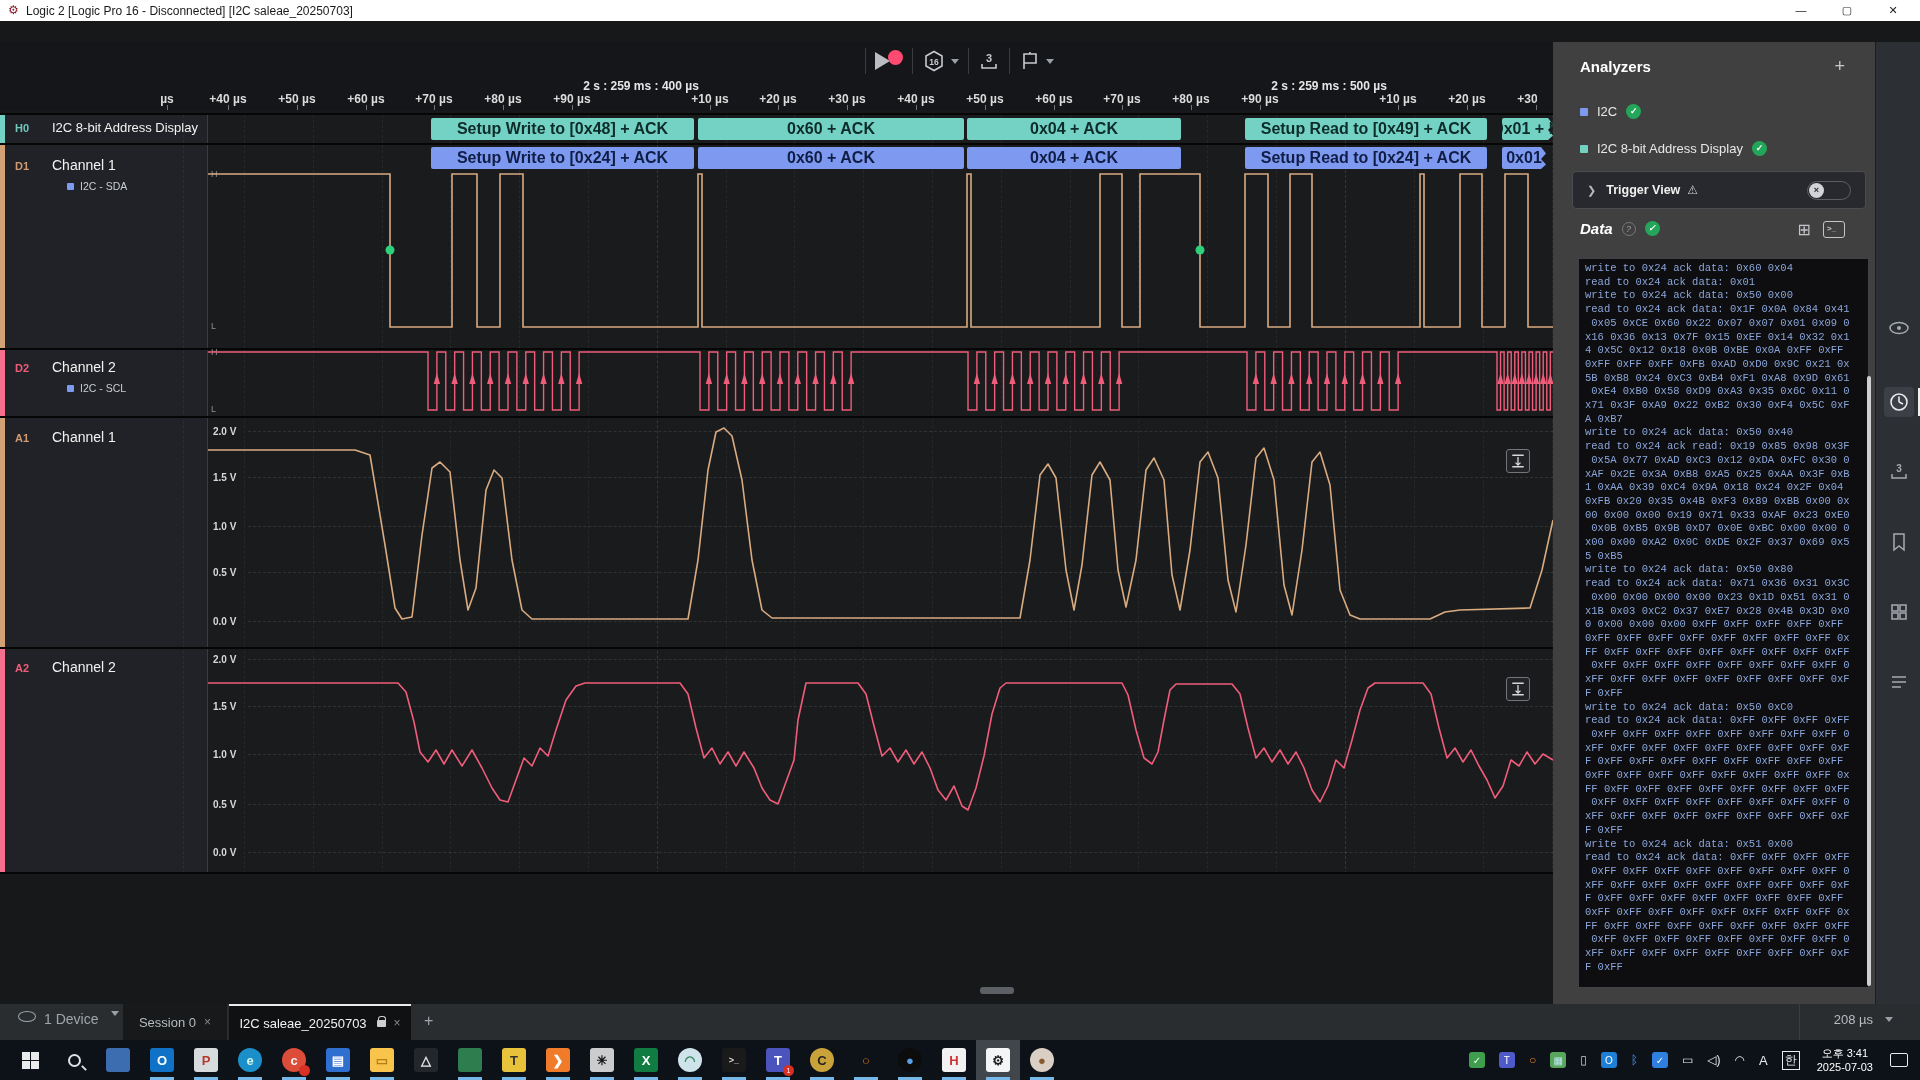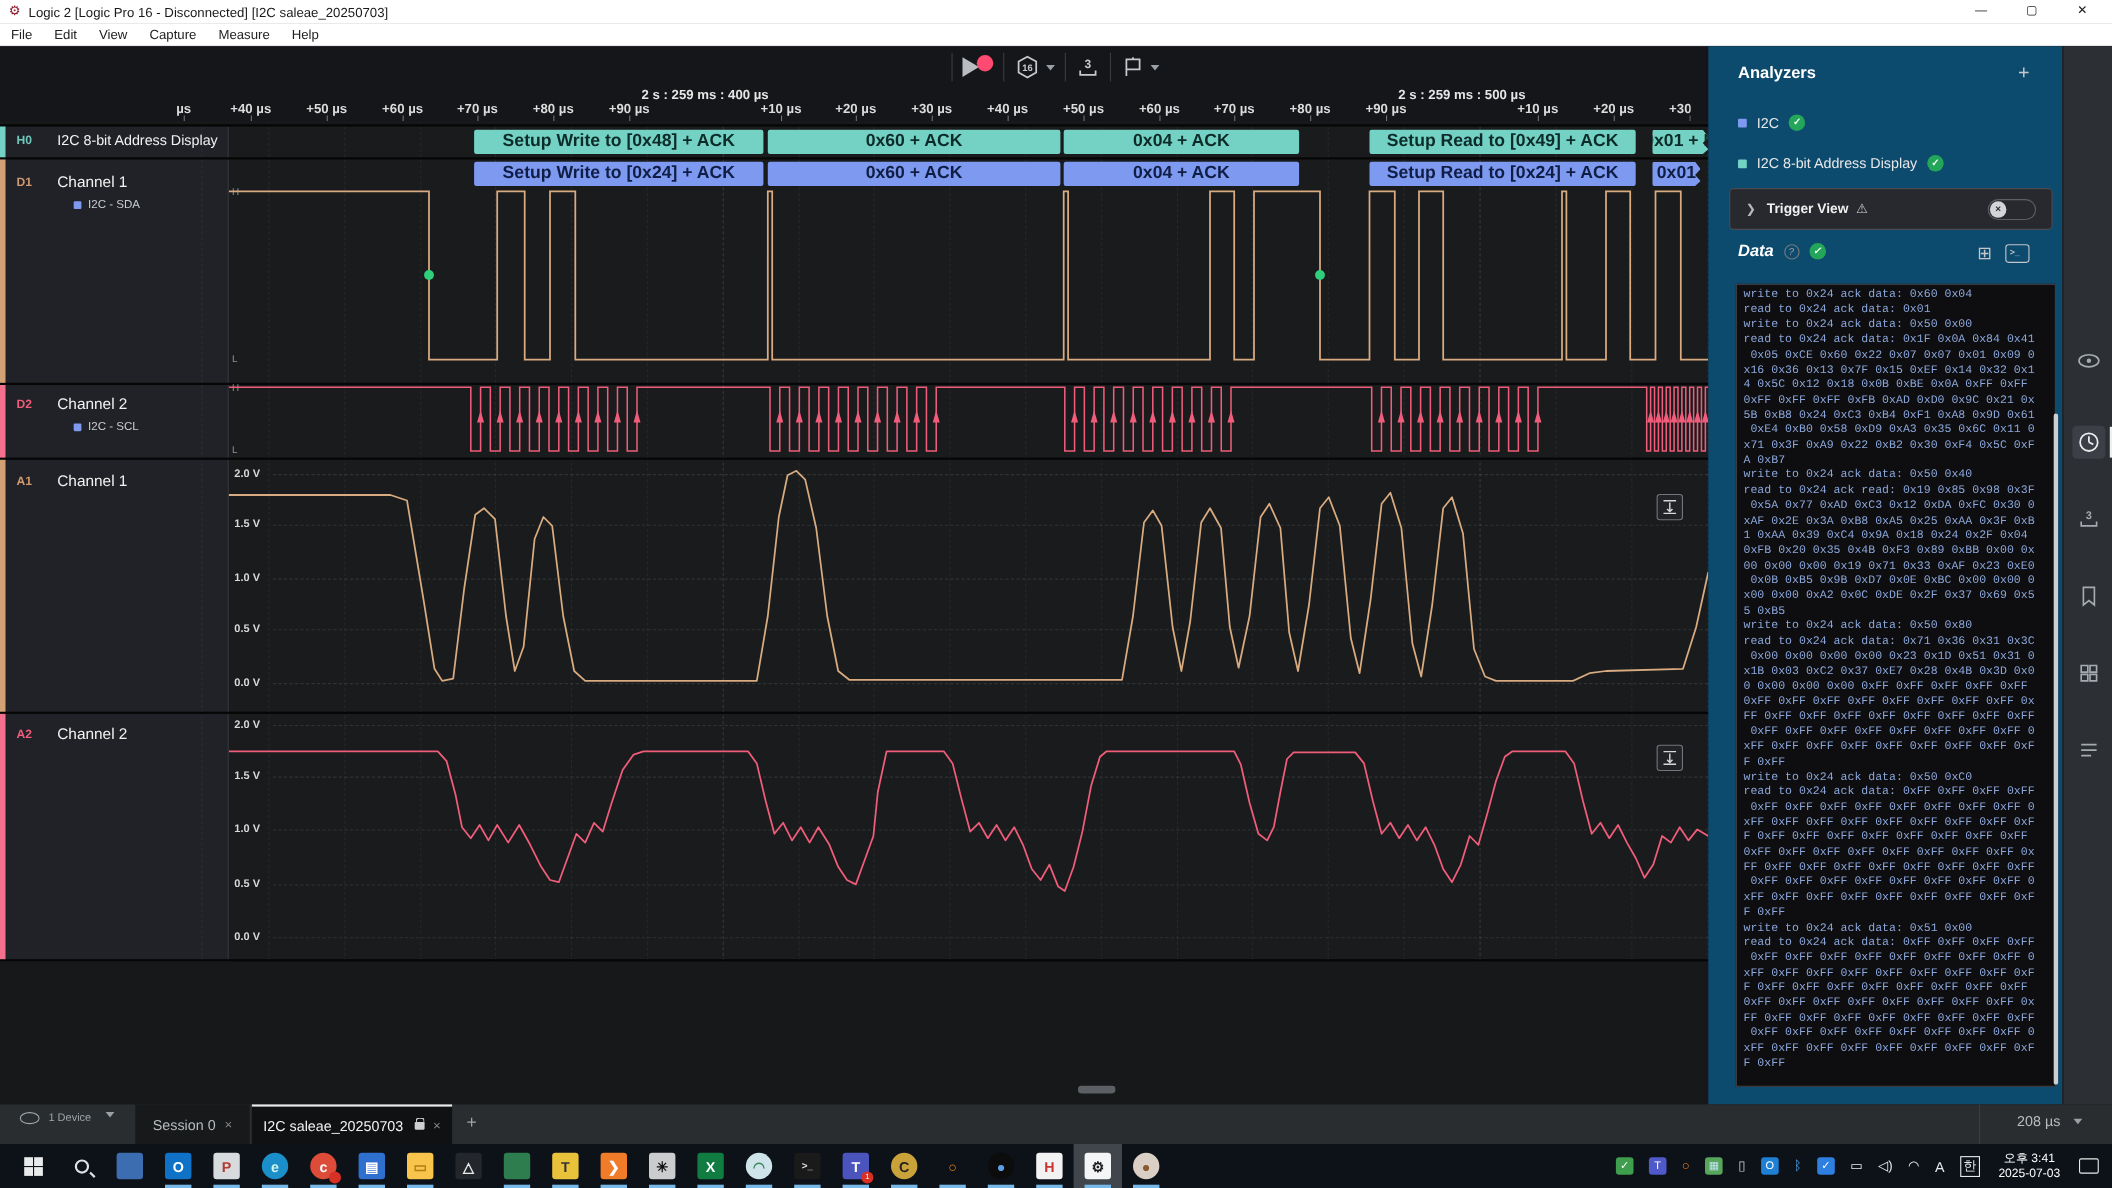--- a/index.html
+++ b/index.html
@@ -42,21 +42,21 @@
   .vlabel { position:absolute; left:213px; font-size:10px; font-weight:bold; color:#d8d8d8; transform:translateY(-50%); background:#1a1b1d; padding-right:3px; }
   .vline { position:absolute; height:0; border-top:1px dashed rgba(255,255,255,.10); }
   .gridline { position:absolute; top:5px; width:0; height:759px; border-left:1px dashed rgba(255,255,255,.055); }
   .gridline.major { border-left-color:rgba(255,255,255,.12); }
   .bubble { position:absolute; height:22px; border-radius:2px; font-size:16px; font-weight:bold; display:flex; align-items:center; justify-content:center; overflow:hidden; white-space:nowrap; }
   .bubble.cut { clip-path:polygon(0 0, calc(100% - 5px) 0, 100% 30%, calc(100% - 5px) 55%, 100% 80%, calc(100% - 5px) 100%, 0 100%);text-align:right; }
   .measure-chip { position:absolute; width:24px; height:24px; background:#222326; border:1px solid #72757a; border-radius:3px; display:flex; align-items:center; justify-content:center; }
   #hscroll { position:absolute; left:980px; top:877px; width:34px; height:7px; border-radius:3px; background:#5c5f63; }
 
   
-  #panel { left:1553px; top:42px; width:322px; height:962px; background:#0c4a6e; }
+  #panel { left:1553px; top:42px; width:322px; height:962px; background:#404040; }
   #panel h1 { position:absolute; left:27px; top:16px; font-size:15px; color:#fff; }
   .an-item { position:absolute; left:27px; display:flex; align-items:center; gap:9px; font-size:13px; color:#e8e8e8; }
   .an-sq { width:8px; height:8px; border-radius:1px; }
   .okc { width:15px; height:15px; border-radius:50%; background:#23a55a; color:#fff; font-size:9px; line-height:15px; text-align:center; font-weight:bold; }
   #trigger-box { position:absolute; left:19px; top:129px; width:294px; height:38px; border:1px solid #4a4c51; border-radius:4px; background:#28292e; display:flex; align-items:center; }
   #trigger-box .tv-chev { color:#b7babd; font-size:11px; margin:0 10px 0 14px; }
   #trigger-box .tv-label { color:#f0f0f0; font-size:12.5px; font-weight:bold; }
   #trigger-box .tv-warn { color:#d6d6d6; font-size:12px; margin-left:7px; }
   #toggle { position:absolute; right:14px; width:44px; height:19px; border:1px solid #5c5e63; border-radius:10px; }
   #toggle .knob { position:absolute; left:1px; top:1px; width:15px; height:15px; border-radius:50%; background:#d2d4d7; color:#2a2a2a; font-size:9px; text-align:center; line-height:15px; font-weight:bold; }
@@ -70,21 +70,21 @@
   #data-scroll { position:absolute; left:314px; top:334px; width:4px; height:610px; background:#cfcfcf; border-radius:2px; }
 
   
   #iconstrip { left:1875px; top:42px; width:45px; height:962px; background:#2c2f33; border-left:1px solid #1c1d20; }
   .strip-ico { position:absolute; left:8px; width:30px; height:30px; display:flex; align-items:center; justify-content:center; }
   .strip-ico.active { background:#3c4046; border-radius:4px; }
   .active-bar { position:absolute; left:42px; width:3px; height:28px; background:#f0f0f0; }
 
   
   #statusbar { left:0; top:1004px; width:1920px; height:36px; background:#292d30; }
-  #device-sel { position:absolute; left:18px; top:7px; display:flex; align-items:flex-start; gap:8px; color:#9fa5a9; font-size:10px; }
+  #device-sel { position:absolute; left:18px; top:7px; display:flex; align-items:flex-start; gap:8px; color:#9fa5a9; font-size:14px; }
   .lens { width:18px; height:11px; border:1.5px solid #9fa5a9; border-radius:50%; }
   .tab { position:absolute; top:0; height:36px; display:flex; align-items:center; justify-content:center; gap:8px; font-size:13px; }
   #tab-session { left:123px; width:104px; background:#17191b; color:#b6bcbf; }
   #tab-capture { left:229px; width:182px; background:#101112; color:#f2f2f2; border-top:2px solid #ececec; }
   .tab-x { color:#86898c; font-size:12px; }
   .lock { width:9px; height:7px; background:#cfcfcf; border-radius:1px; position:relative; margin-left:2px; }
   .lock:before { content:""; position:absolute; left:1.5px; top:-4px; width:6px; height:5px; border:1.5px solid #cfcfcf; border-bottom:none; border-radius:3px 3px 0 0; }
   #tab-add { position:absolute; left:424px; top:8px; color:#9fa5a9; font-size:16px; }
   #range-sel { position:absolute; right:27px; top:8px; color:#b9bdc0; font-size:13px; display:flex; align-items:center; gap:7px; }
   #range-div { position:absolute; right:120px; top:0; width:1px; height:36px; background:#3a3e41; }
@@ -111,21 +111,20 @@
 <div id="app">
 
   <div class="abs" id="titlebar">
     <span class="t-icon">⚙</span>
     <span class="t-text">Logic 2 [Logic Pro 16 - Disconnected] [I2C saleae_20250703]</span>
     <span class="wctl" style="left:1778px;">—</span>
     <span class="wctl" style="left:1824px;">▢</span>
     <span class="wctl" style="left:1870px;">✕</span>
   </div>
 
-  <div class="abs" id="menubar"><span class="menu-item">File</span><span class="menu-item">Edit</span><span class="menu-item">View</span><span class="menu-item">Capture</span><span class="menu-item">Measure</span><span class="menu-item">Help</span></div>
 
   <div class="abs" id="topstrip">
     <div id="toolbar">
       <div class="tb-div"></div>
       <div style="display:flex;align-items:center;">
         <div class="play-tri"></div>
         <div class="rec-dot" style="background: rgb(255, 75, 114);"></div>
       </div>
       <div class="tb-div"></div>
       <div class="tb-ico">

